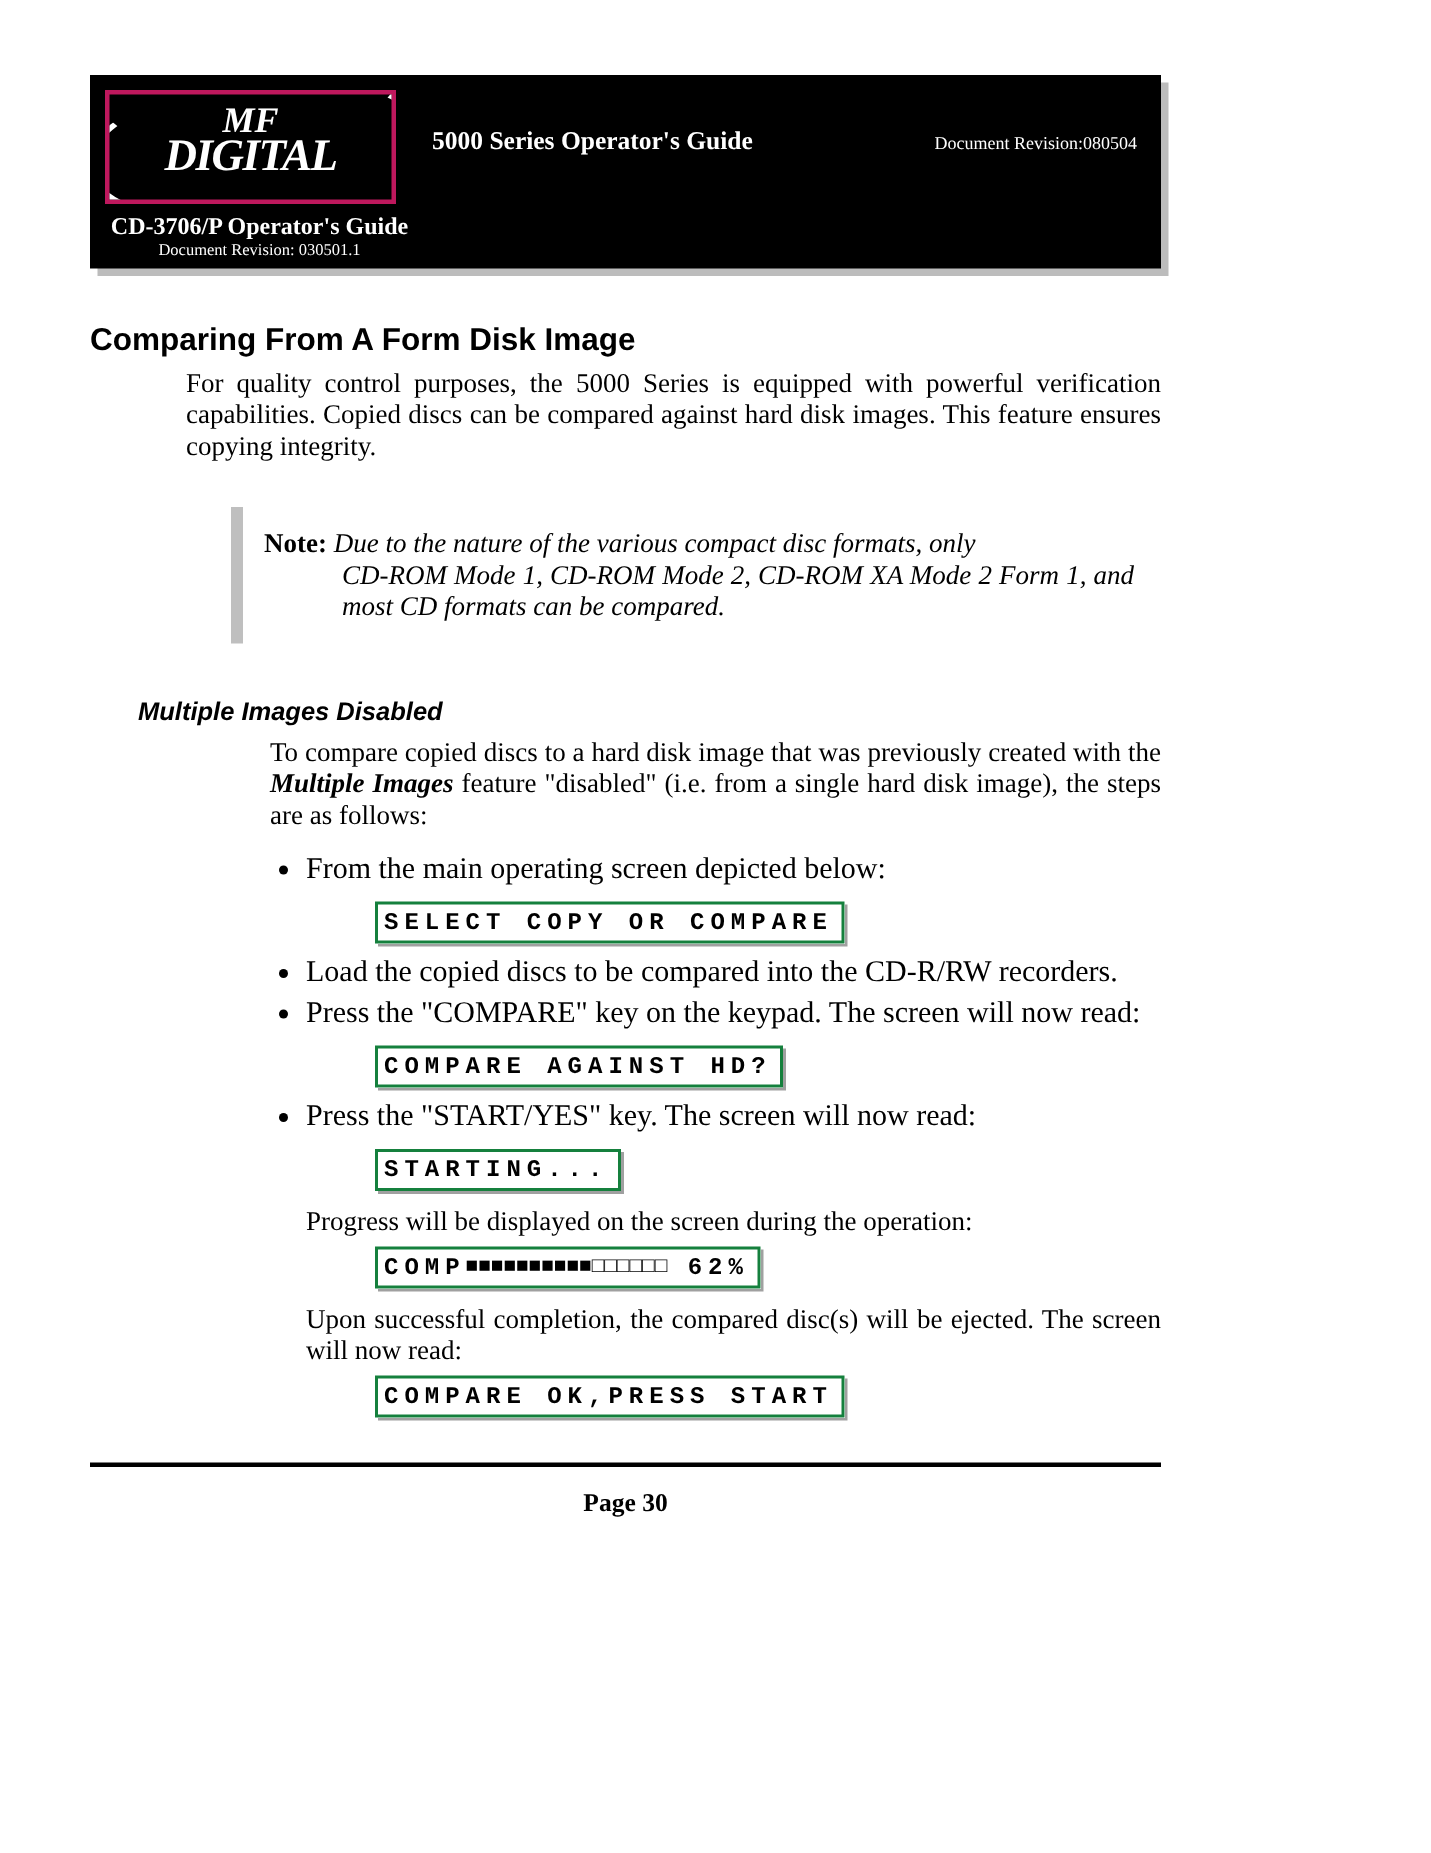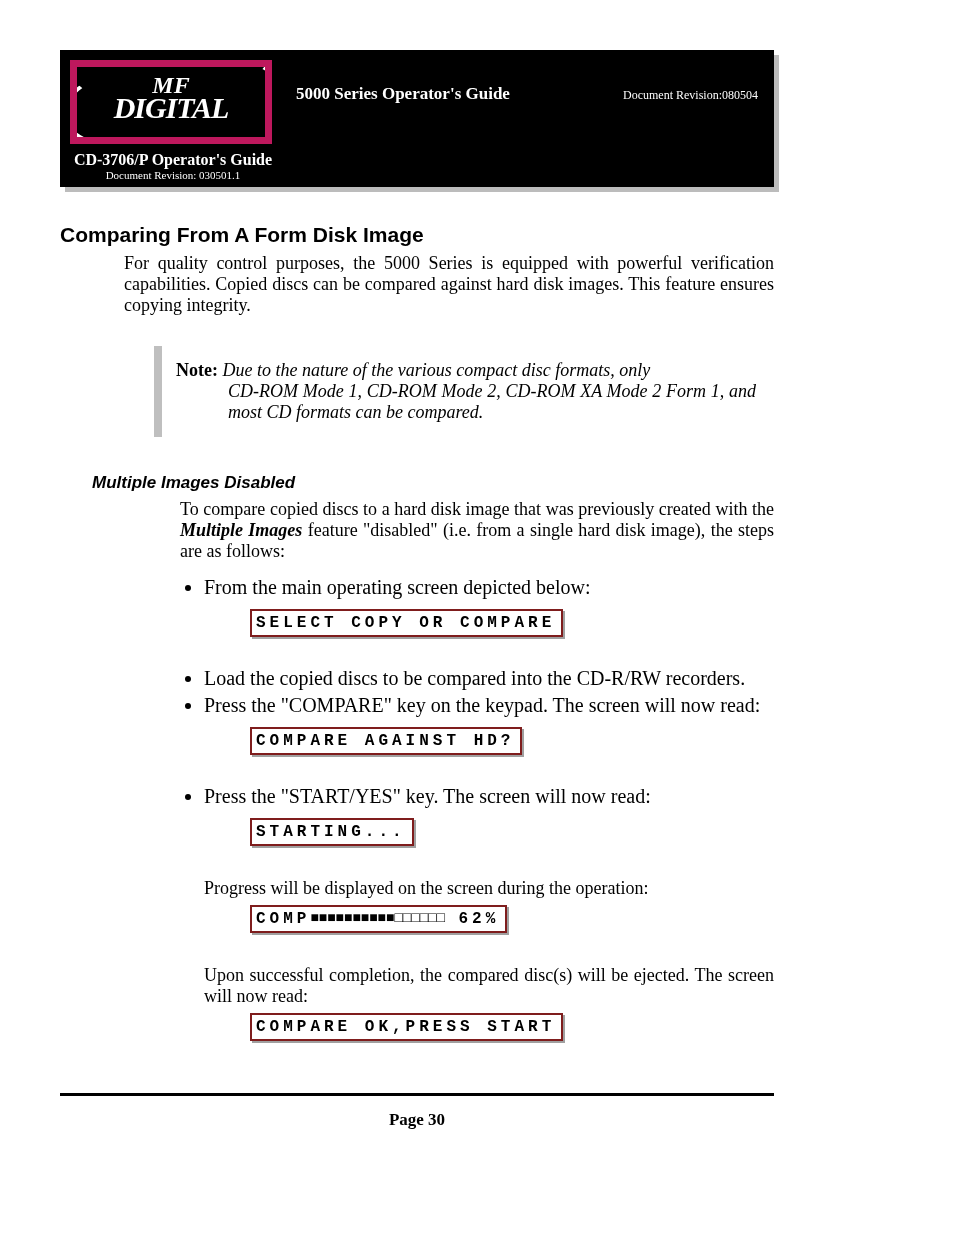--- a/index.html
+++ b/index.html
@@ -19,21 +19,21 @@
     box-shadow: 5px 5px 0 #bcbcbc;
     margin-bottom: 36px;
   }
   .banner-row {
     display: flex;
     align-items: flex-start;
   }
   .logo-box {
     width: 188px;
     height: 70px;
-    border: 7px solid #be185d;
+    border: 3px solid #be185d;
     margin: 0 24px 6px 0;
     position: relative;
     overflow: hidden;
     flex: 0 0 auto;
   }
   .logo-text {
     font-family: Georgia, "Times New Roman", serif;
     font-style: italic;
     font-weight: 900;
     font-size: 26px;
@@ -134,24 +134,24 @@
   }
   ul.steps li {
     margin: 4px 0;
     text-align: justify;
   }
   .lcd {
     font-family: "Courier New", Courier, monospace;
     font-weight: 700;
     font-size: 16px;
     letter-spacing: 4px;
-    border: 2px solid #7f1d1d;
+    border: 2px solid #15803d;
     display: inline-block;
     padding: 3px 6px 3px 4px;
-    margin: 6px 0 26px 190px;
+    margin: 6px 0 4px 190px;
     box-shadow: 2px 2px 0 #a0a0a0;
     white-space: nowrap;
   }
   .lcd .prog { letter-spacing: 0; font-size: 14px; vertical-align: 1px; }
   .lcd .pct  { letter-spacing: 4px; text-align: center; }
   .sub-para {
     font-size: 18px;
     text-align: justify;
     margin: 6px 0 0 144px;
   }

